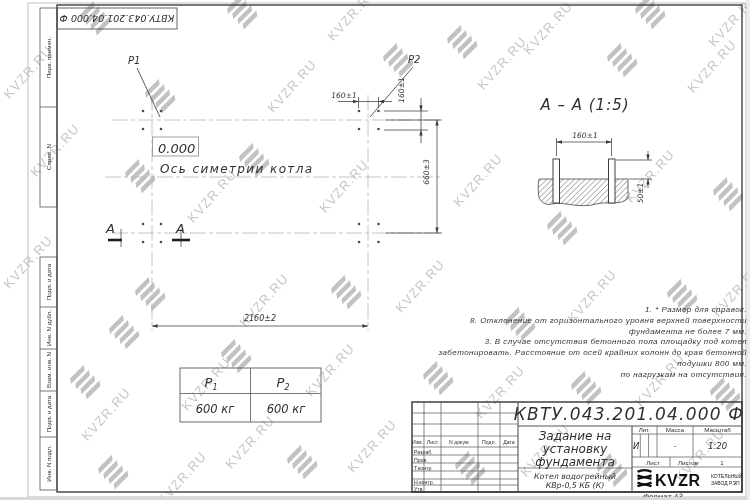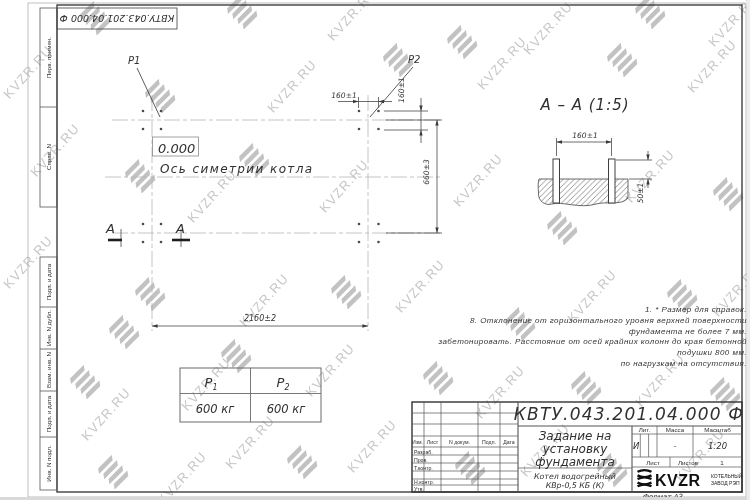--- a/index.html
+++ b/index.html
@@ -440,19 +440,20 @@
     </g>
   </g>
 
   <text x="663" y="499" text-anchor="middle" style="font:italic 7px 'DejaVu Sans', sans-serif">Формат А3</text>
 </svg>
 
 <div id="notes-block">
     <div class="note-line ind">1. * Размер для справок.</div>
     <div class="note-line ind">8. Отклонение от горизонтального уровня верхней поверхности</div>
     <div class="note-line">фундамента не более 7 мм.</div>
+    <div class="note-line ind">3. В случае отсутствия бетонного пола площадку под котел</div>
     <div class="note-line">забетонировать. Расстояние от осей крайних колонн до края бетонной</div>
     <div class="note-line">подушки 800 мм.</div>
     <div class="note-line">по нагрузкам на отсутствия.</div>
   </div>
 
 <div id="bottom-edge"></div>
 <div id="right-edge"></div>
 
 </body></html>

